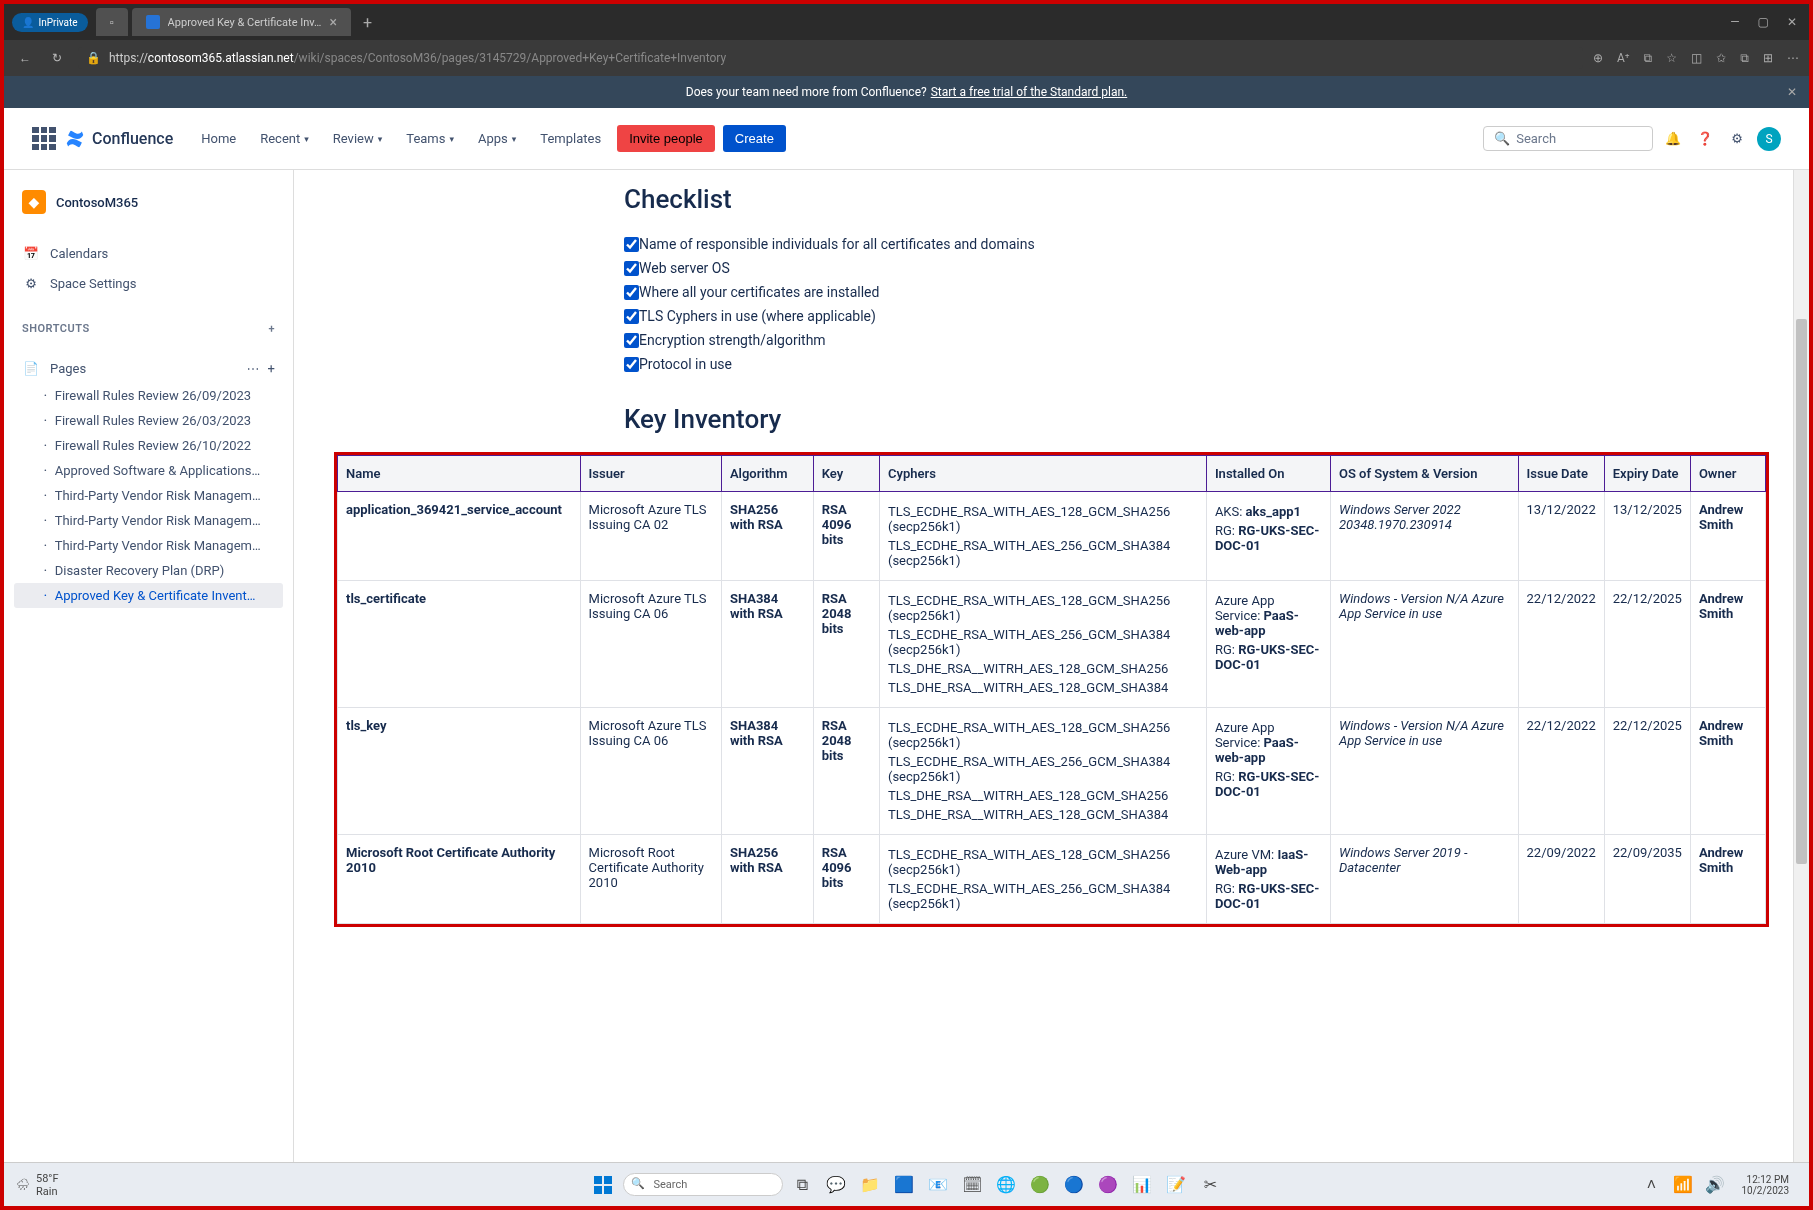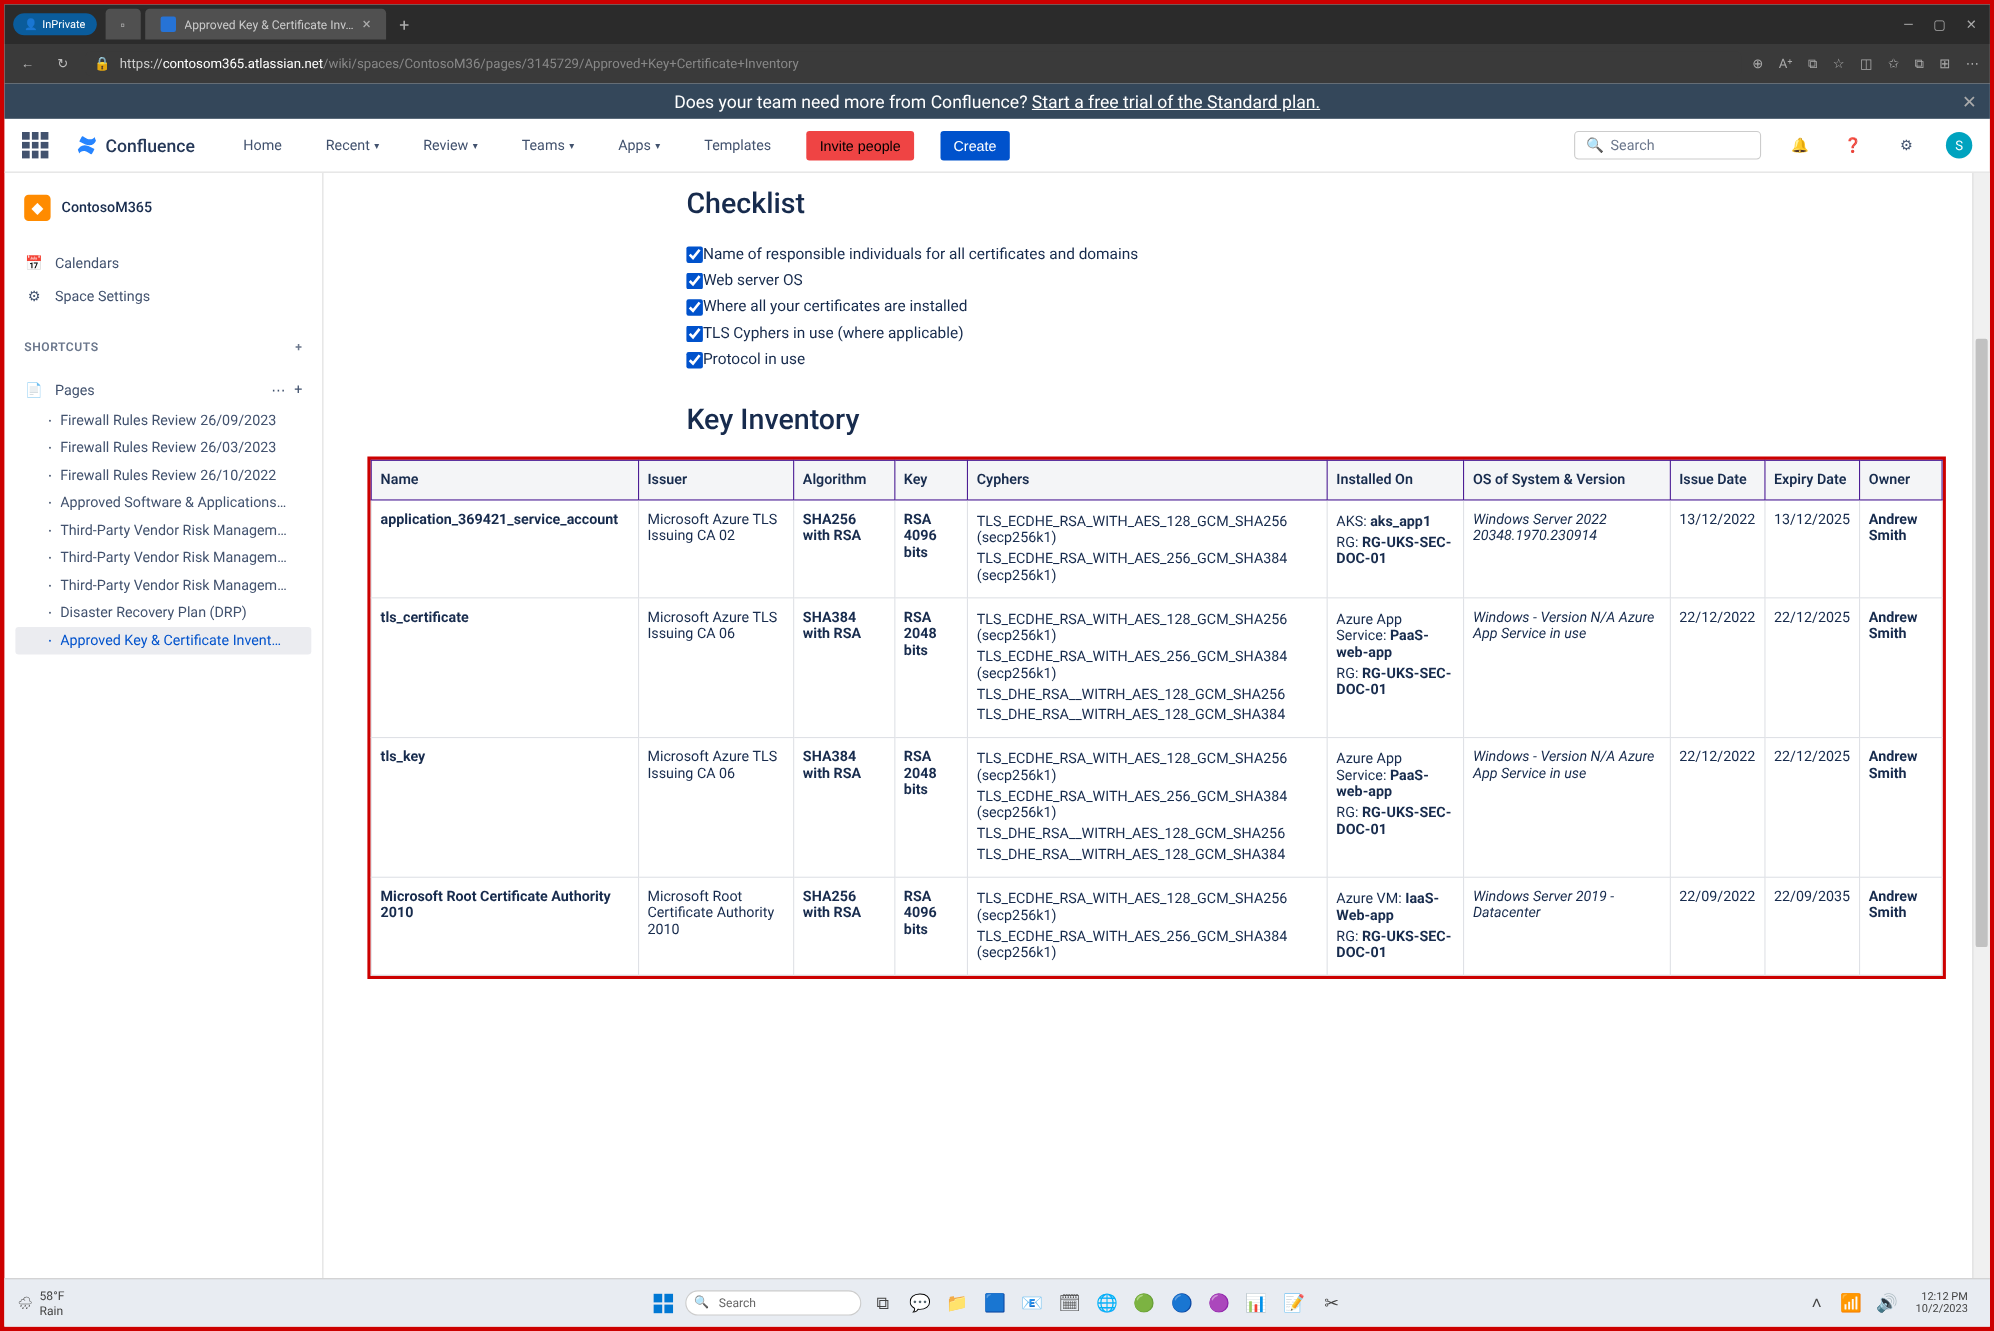--- a/index.html
+++ b/index.html
@@ -18,26 +18,26 @@
     .titlebar .win-controls { display: flex; gap: 18px; padding-right: 12px; color: #aaa; font-size: 12px; }
 
     .addrbar { height: 36px; background: #3a3a3a; display: flex; align-items: center; padding: 0 10px; gap: 10px; color: #ccc; font-size: 12px; }
     .addrbar .nav-btn { width: 22px; height: 22px; display: flex; align-items: center; justify-content: center; color: #bbb; }
     .addrbar .url-box { flex: 1; display: flex; align-items: center; background: #3a3a3a; padding: 4px 8px; border-radius: 4px; gap: 8px; }
     .addrbar .url-domain { color: #fff; }
     .addrbar .url-path { color: #888; }
     .addrbar .right-icons { display: flex; gap: 14px; color: #aaa; }
 
     
-    .banner { height: 32px; background: #34475a; color: #fff; display: flex; align-items: center; justify-content: center; font-size: 16px; position: relative; }
+    .banner { height: 32px; background: #34475a; color: #fff; display: flex; align-items: center; justify-content: center; font-size: 12px; position: relative; }
     .banner a { color: #fff; text-decoration: underline; margin-left: 4px; }
     .banner .close { position: absolute; right: 12px; color: #aaa; }
 
     
-    .conf-header { height: 49px; border-bottom: 1px solid #ddd; display: flex; align-items: center; padding: 0 16px; gap: 24px; font-size: 13px; color: #42526E; }
+    .conf-header { height: 62px; border-bottom: 1px solid #ddd; display: flex; align-items: center; padding: 0 28px; gap: 8px; font-size: 13px; color: #42526E; }
     .conf-header .waffle { width: 24px; height: 24px; display: grid; grid-template: repeat(3, 1fr) / repeat(3, 1fr); gap: 2px; }
     .conf-header .waffle span { background: #42526E; }
     .conf-header .logo { display: flex; align-items: center; gap: 6px; font-size: 16px; font-weight: 500; color: #253858; margin-right: 12px; }
     .conf-header .logo-icon { width: 22px; height: 22px; }
     .conf-header .nav-item { padding: 6px 8px; display: flex; align-items: center; gap: 4px; }
     .conf-header .caret { font-size: 9px; }
     .conf-header .invite-btn { background: #ef4444; border: none; padding: 6px 12px; border-radius: 3px; font-size: 13px; }
     .conf-header .create-btn { background: #0052CC; color: #fff; border: none; padding: 6px 12px; border-radius: 3px; font-size: 13px; }
     .conf-header .spacer { flex: 1; }
     .conf-header .search-box { border: 1px solid #ccc; padding: 4px 10px; border-radius: 4px; display: flex; align-items: center; gap: 6px; min-width: 170px; color: #6B778C; background: #fff; }
@@ -273,20 +273,24 @@
               <input type="checkbox" checked="" style="">
               <span>Web server OS</span>
             </div>
             <div class="checklist-item">
               <input type="checkbox" checked="" style="">
               <span>Where all your certificates are installed</span>
             </div>
             <div class="checklist-item">
               <input type="checkbox" checked="" style="">
               <span>TLS Cyphers in use (where applicable)</span>
+            </div>
+            <div class="checklist-item">
+              <input type="checkbox" checked="" style="">
+              <span>Encryption strength/algorithm</span>
             </div>
             <div class="checklist-item">
               <input type="checkbox" checked="" style="">
               <span>Protocol in use</span>
             </div>
           </div>
 
         <h2 class="section" style="margin-top:28px">Key Inventory</h2>
       </div>
       <div class="table-wrap">

